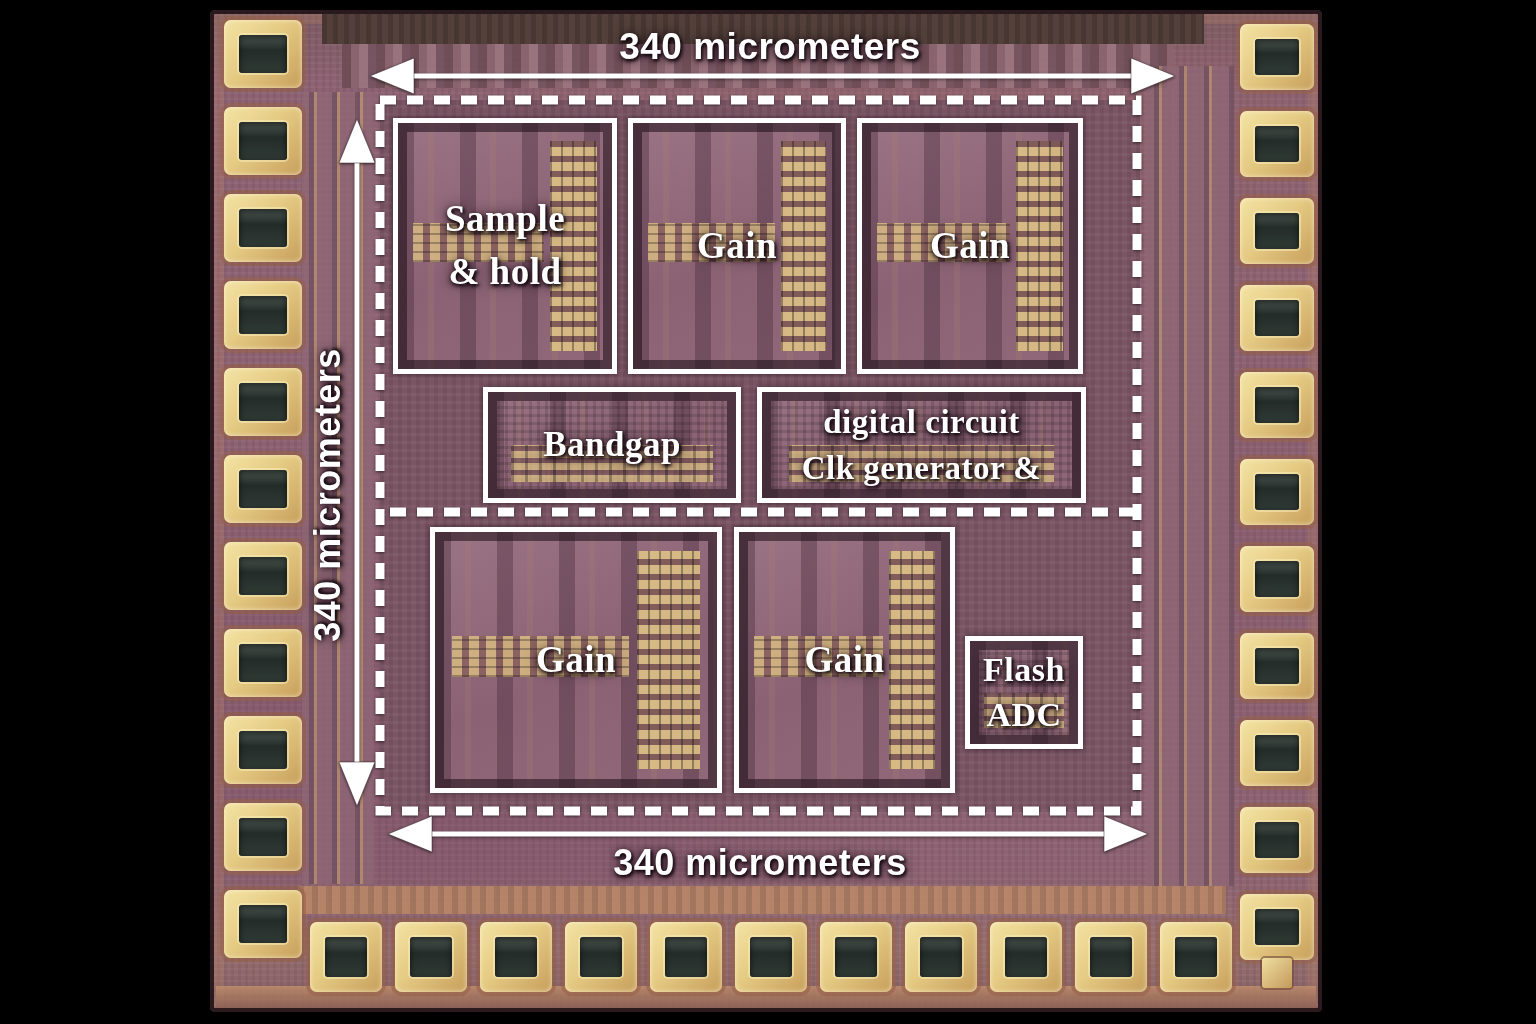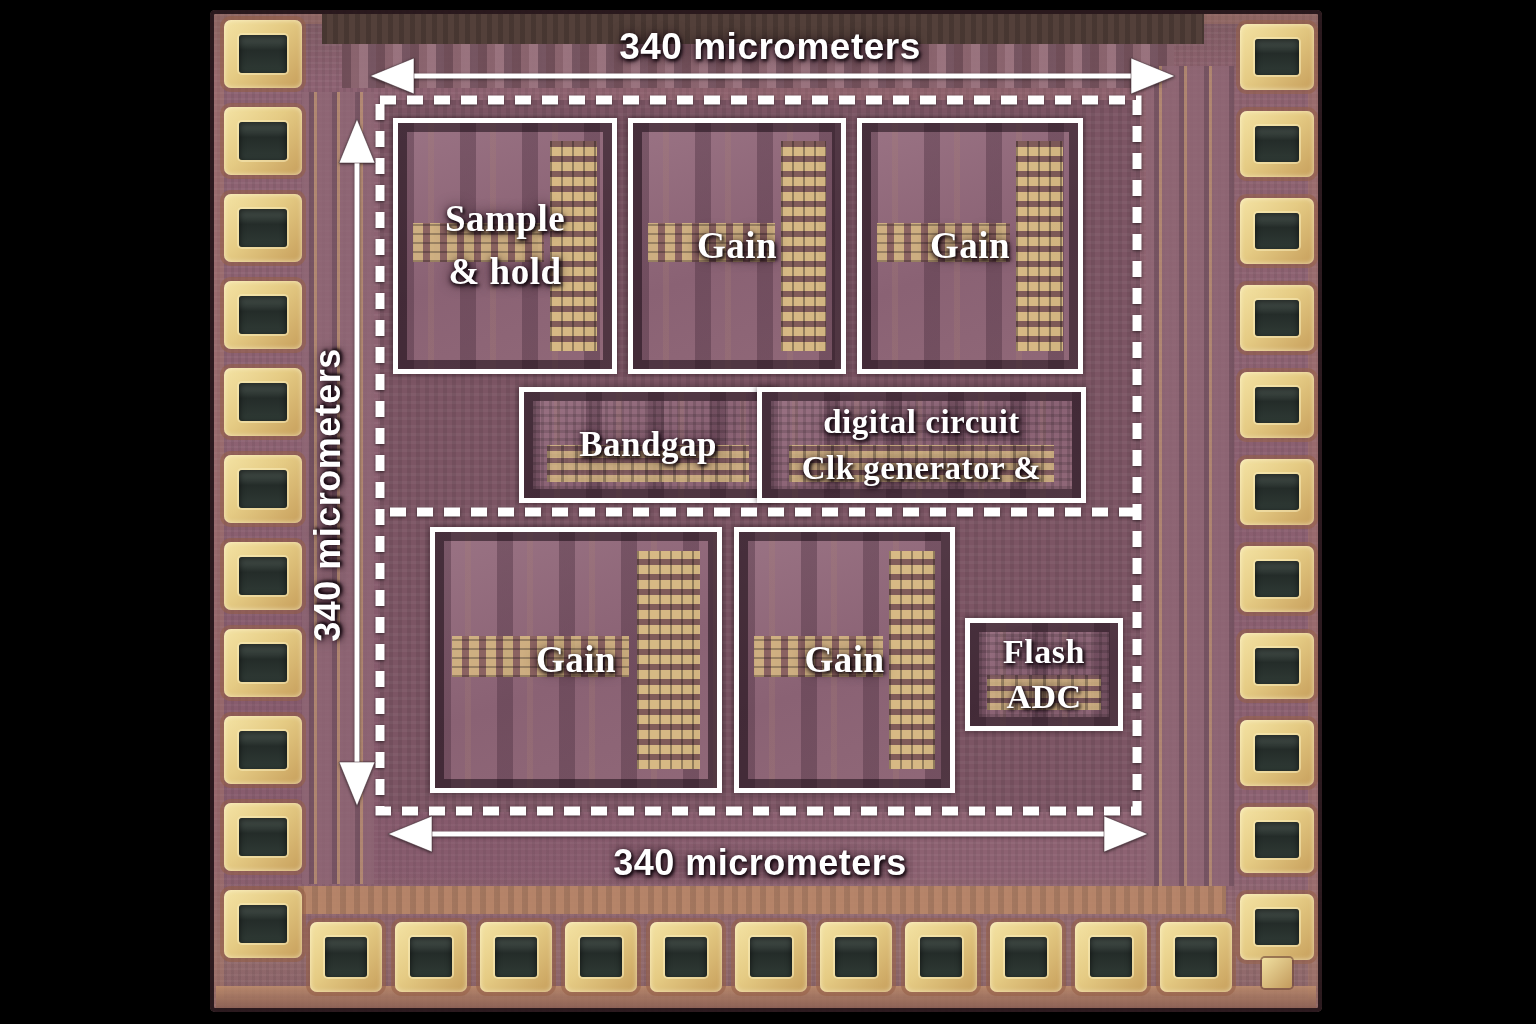--- a/index.html
+++ b/index.html
@@ -204,21 +204,21 @@
     </div>
   </div>
 
   <div class="blk" style="left:857px;top:118px;width:226px;height:256px;z-index:3;">
     <div class="blk-fill"></div>
     <div class="blk-label">
       <span>Gain</span>
     </div>
   </div>
 
-  <div class="blk blk--fine blk--bandgap" style="left:483px;top:387px;width:258px;height:116px;z-index:3;margin-left:36px;">
+  <div class="blk blk--fine blk--bandgap" style="left:483px;top:387px;width:258px;height:116px;z-index:3;">
     <div class="blk-fill"></div>
     <div class="blk-label">
       <span>Bandgap</span>
     </div>
   </div>
 
   <div class="blk blk--fine blk--clk" style="left:757px;top:387px;width:329px;height:116px;z-index:3;">
     <div class="blk-fill"></div>
     <div class="blk-label">
       <span>digital circuit</span>
@@ -233,21 +233,21 @@
     </div>
   </div>
 
   <div class="blk" style="left:734px;top:527px;width:221px;height:266px;z-index:3;">
     <div class="blk-fill"></div>
     <div class="blk-label">
       <span>Gain</span>
     </div>
   </div>
 
-  <div class="blk blk--fine blk--flash" style="left:965px;top:618px;width:158px;height:113px;z-index:3;">
+  <div class="blk blk--fine blk--flash" style="left:965px;top:636px;width:118px;height:113px;z-index:3;">
     <div class="blk-fill"></div>
     <div class="blk-label">
       <span>Flash</span>
       <span>ADC</span>
     </div>
   </div>
 
   <svg class="overlay-svg" width="1536" height="1024" viewBox="0 0 1536 1024">
     <rect x="380" y="100" width="757" height="711" fill="none" stroke="#ffffff" stroke-width="9" stroke-dasharray="16 11"></rect>
     <line x1="390" y1="512" x2="1133" y2="512" stroke="#ffffff" stroke-width="9" stroke-dasharray="16 11"></line>

